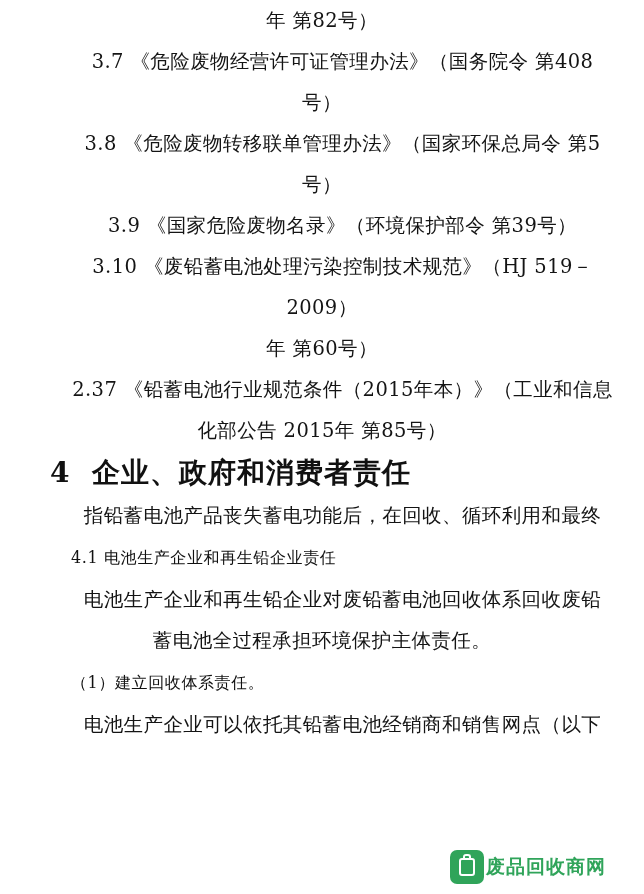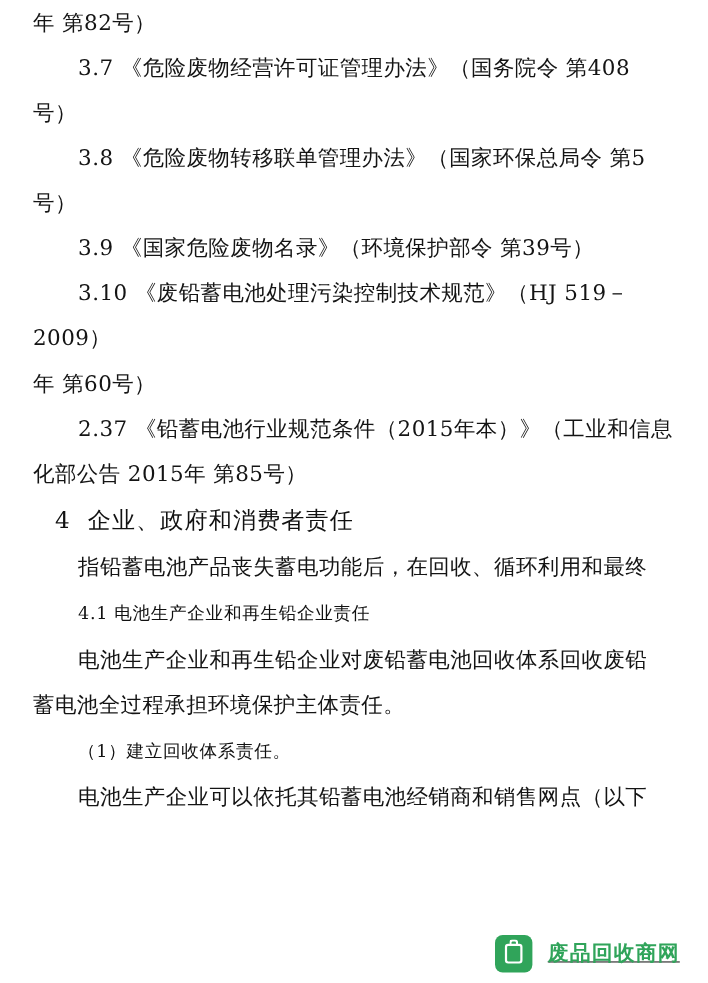--- a/index.html
+++ b/index.html
@@ -29,58 +29,58 @@
     white-space: pre;
     color: #141414;
   }
   .indent-2 {
     padding-left: 41px;
   }
   .indent-1 {
     padding-left: 20px;
   }
   .heading {
-    font-weight: normal;
-    font-size: 21px;
+    font-weight: bold;
+    font-size: 28px;
     line-height: 44px;
     letter-spacing: 1px;
     white-space: pre;
   }
   .subheading {
     font-weight: normal;
     font-size: 16px;
     line-height: 43px;
     letter-spacing: 0.6px;
     white-space: pre;
   }
   .blk {
     margin: 0;
+    text-align: center;
   }
   .footer {
     position: absolute;
     left: 0;
     right: 0;
     bottom: 10px;
     text-align: center;
     font-size: 18px;
     letter-spacing: 2px;
     color: #1a1a1a;
     font-family: "DejaVu Serif", "Liberation Serif", serif;
   }
   .watermark {
     position: absolute;
     right: 24px;
     bottom: 6px;
     width: 170px;
     height: 42px;
     display: flex;
     align-items: center;
-    gap: 14px;
+    gap: 2px;
     opacity: 0.92;
-    text-decoration: underline;
   }
   .wm-badge {
     width: 34px;
     height: 34px;
     border-radius: 7px;
     background: #1f9d4d;
     position: relative;
     flex: 0 0 auto;
   }
   .wm-badge:before {

